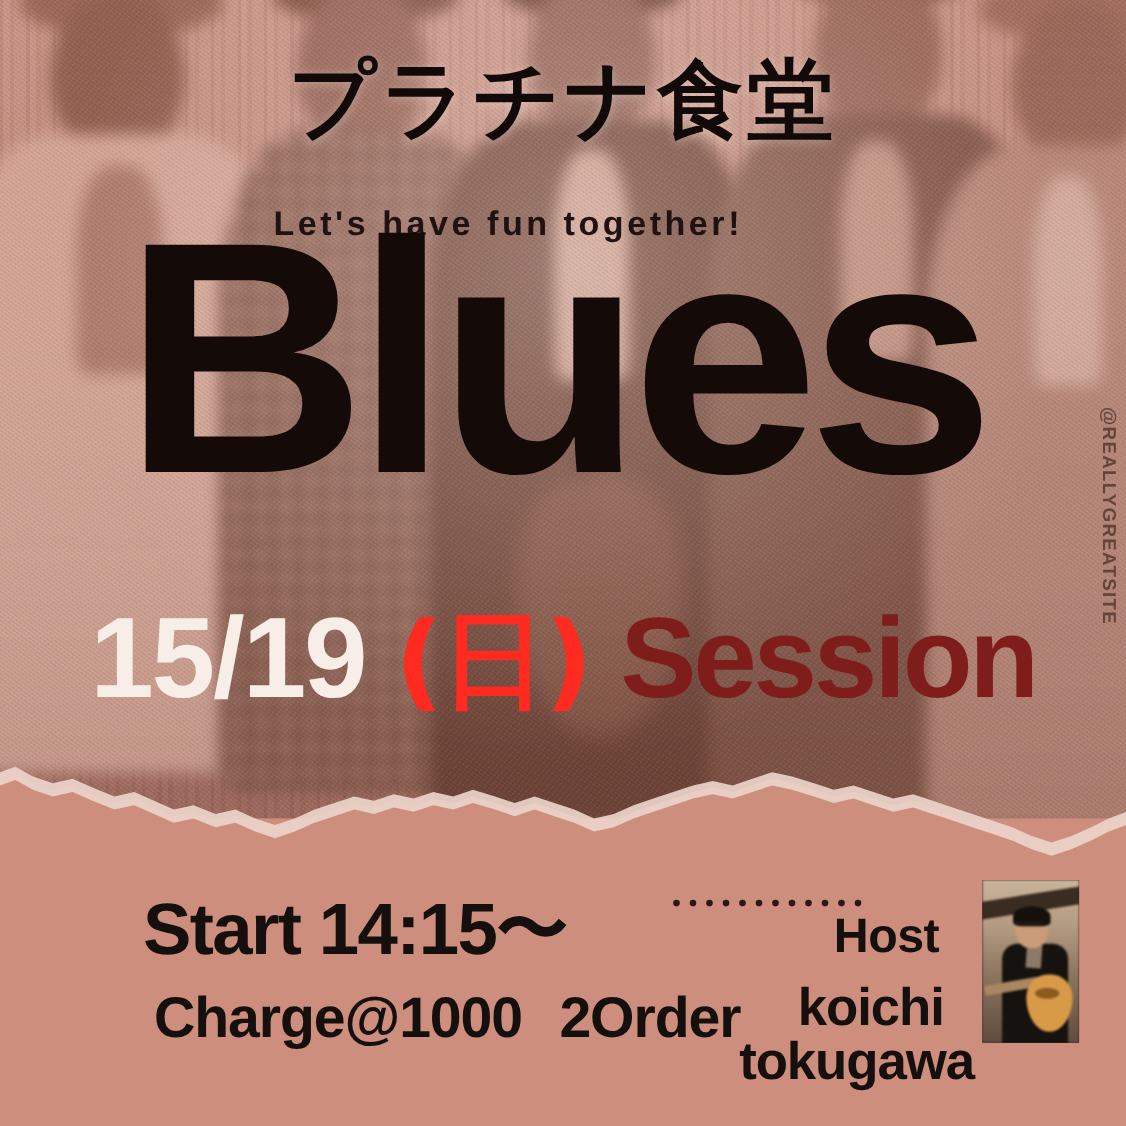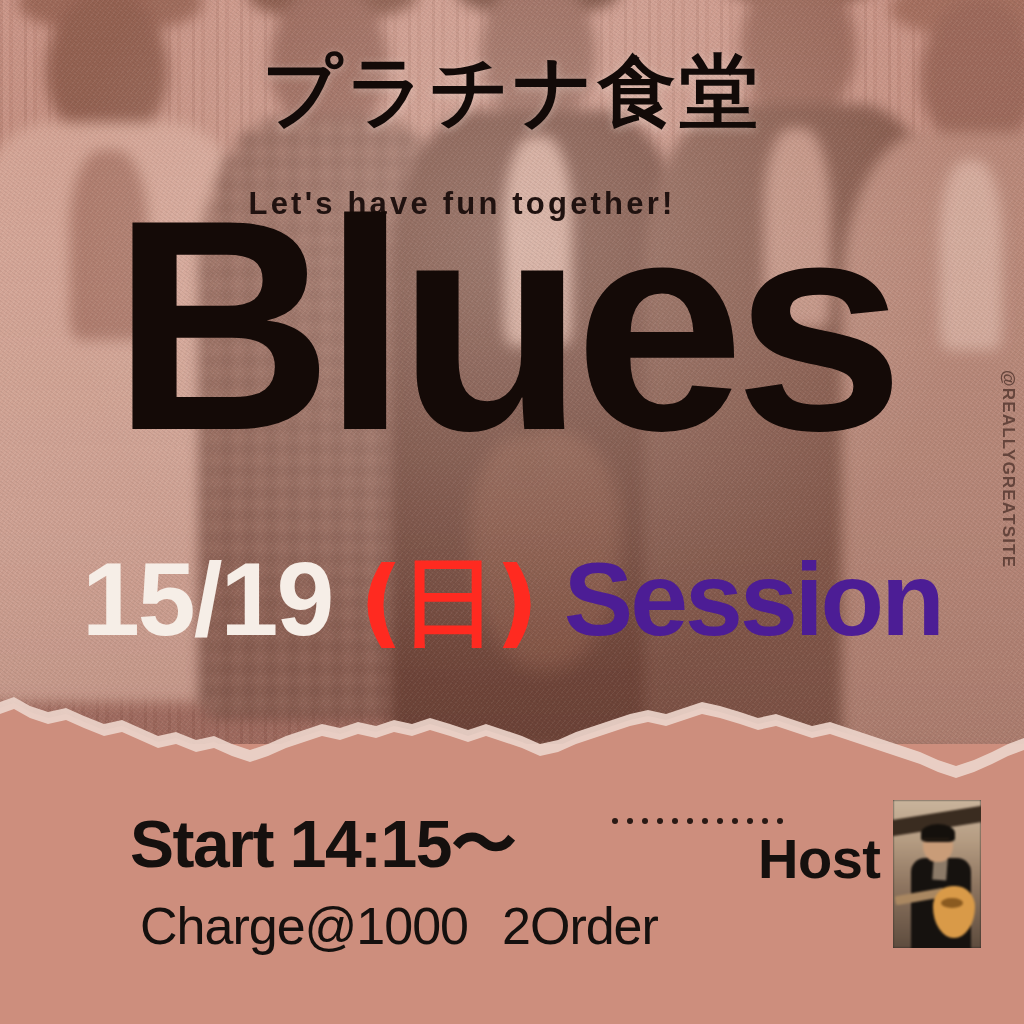--- a/index.html
+++ b/index.html
@@ -147,50 +147,50 @@
     white-space:nowrap;
   }
 
   .dateline{
     position:absolute;left:82px;top:547px;z-index:8;
     font-size:104px;font-weight:700;line-height:1;
     letter-spacing:-2px;white-space:nowrap;
   }
   .dateline .d-num{color:#F6EEE7;}
   .dateline .d-day{color:#FF2A20;font-family:"DejaVu Sans",sans-serif;font-size:96px;}
-  .dateline .d-sess{color:#4c1d95;letter-spacing:-3px;}
+  .dateline .d-sess{color:#7f1d1d;letter-spacing:-3px;}
 
   .watermark{
     position:absolute;right:6px;top:370px;z-index:9;
     writing-mode:vertical-rl;
     font-size:17px;font-weight:700;letter-spacing:1.2px;
     color:#4A2F28;opacity:.75;
   }
 
   .start{
     position:absolute;left:130px;top:800px;z-index:9;
     font-size:66px;font-weight:700;letter-spacing:-1.5px;
     color:#15100E;white-space:nowrap;
   }
   .charge{
     position:absolute;left:140px;top:896px;z-index:9;
-    font-size:52px;font-weight:400;letter-spacing:-1px;
+    font-size:52px;font-weight:700;letter-spacing:-1px;
     color:#15100E;white-space:nowrap;
   }
   .charge .gap{display:inline-block;width:34px;}
 
   .dots{
     position:absolute;left:612px;top:818px;z-index:9;
     display:flex;gap:9px;align-items:center;
   }
   .dots i{display:block;width:6px;height:6px;border-radius:50%;background:#2A1A15;}
 
   .host-label{
     position:absolute;left:758px;top:826px;z-index:9;
-    font-size:56px;font-weight:700;color:#15100E;letter-spacing:-.5px;
+    font-size:44px;font-weight:700;color:#15100E;letter-spacing:-.5px;
   }
   .host-name{
     position:absolute;left:672px;top:893px;z-index:9;
     font-size:48px;font-weight:700;color:#15100E;
     line-height:1.02;letter-spacing:-1px;text-align:right;width:186px;
   }
 
   
   .host-photo{
     position:absolute;left:893px;top:800px;width:88px;height:148px;z-index:9;
@@ -321,20 +321,24 @@
       <i></i>
       <i></i>
       <i></i>
       <i></i>
       <i></i>
       <i></i>
     </div>
 
   <div class="host-label">Host</div>
 
+  <div class="host-name">
+    <div>koichi</div>
+    <div>tokugawa</div>
+  </div>
 
   <div class="host-photo">
     <div class="hp-soft">
       <div class="hp-wall"></div>
       <div class="hp-beam"></div>
       <div class="hp-body"></div>
       <div class="hp-collar"></div>
       <div class="hp-head"></div>
       <div class="hp-hair"></div>
       <div class="hp-glasses"></div>

